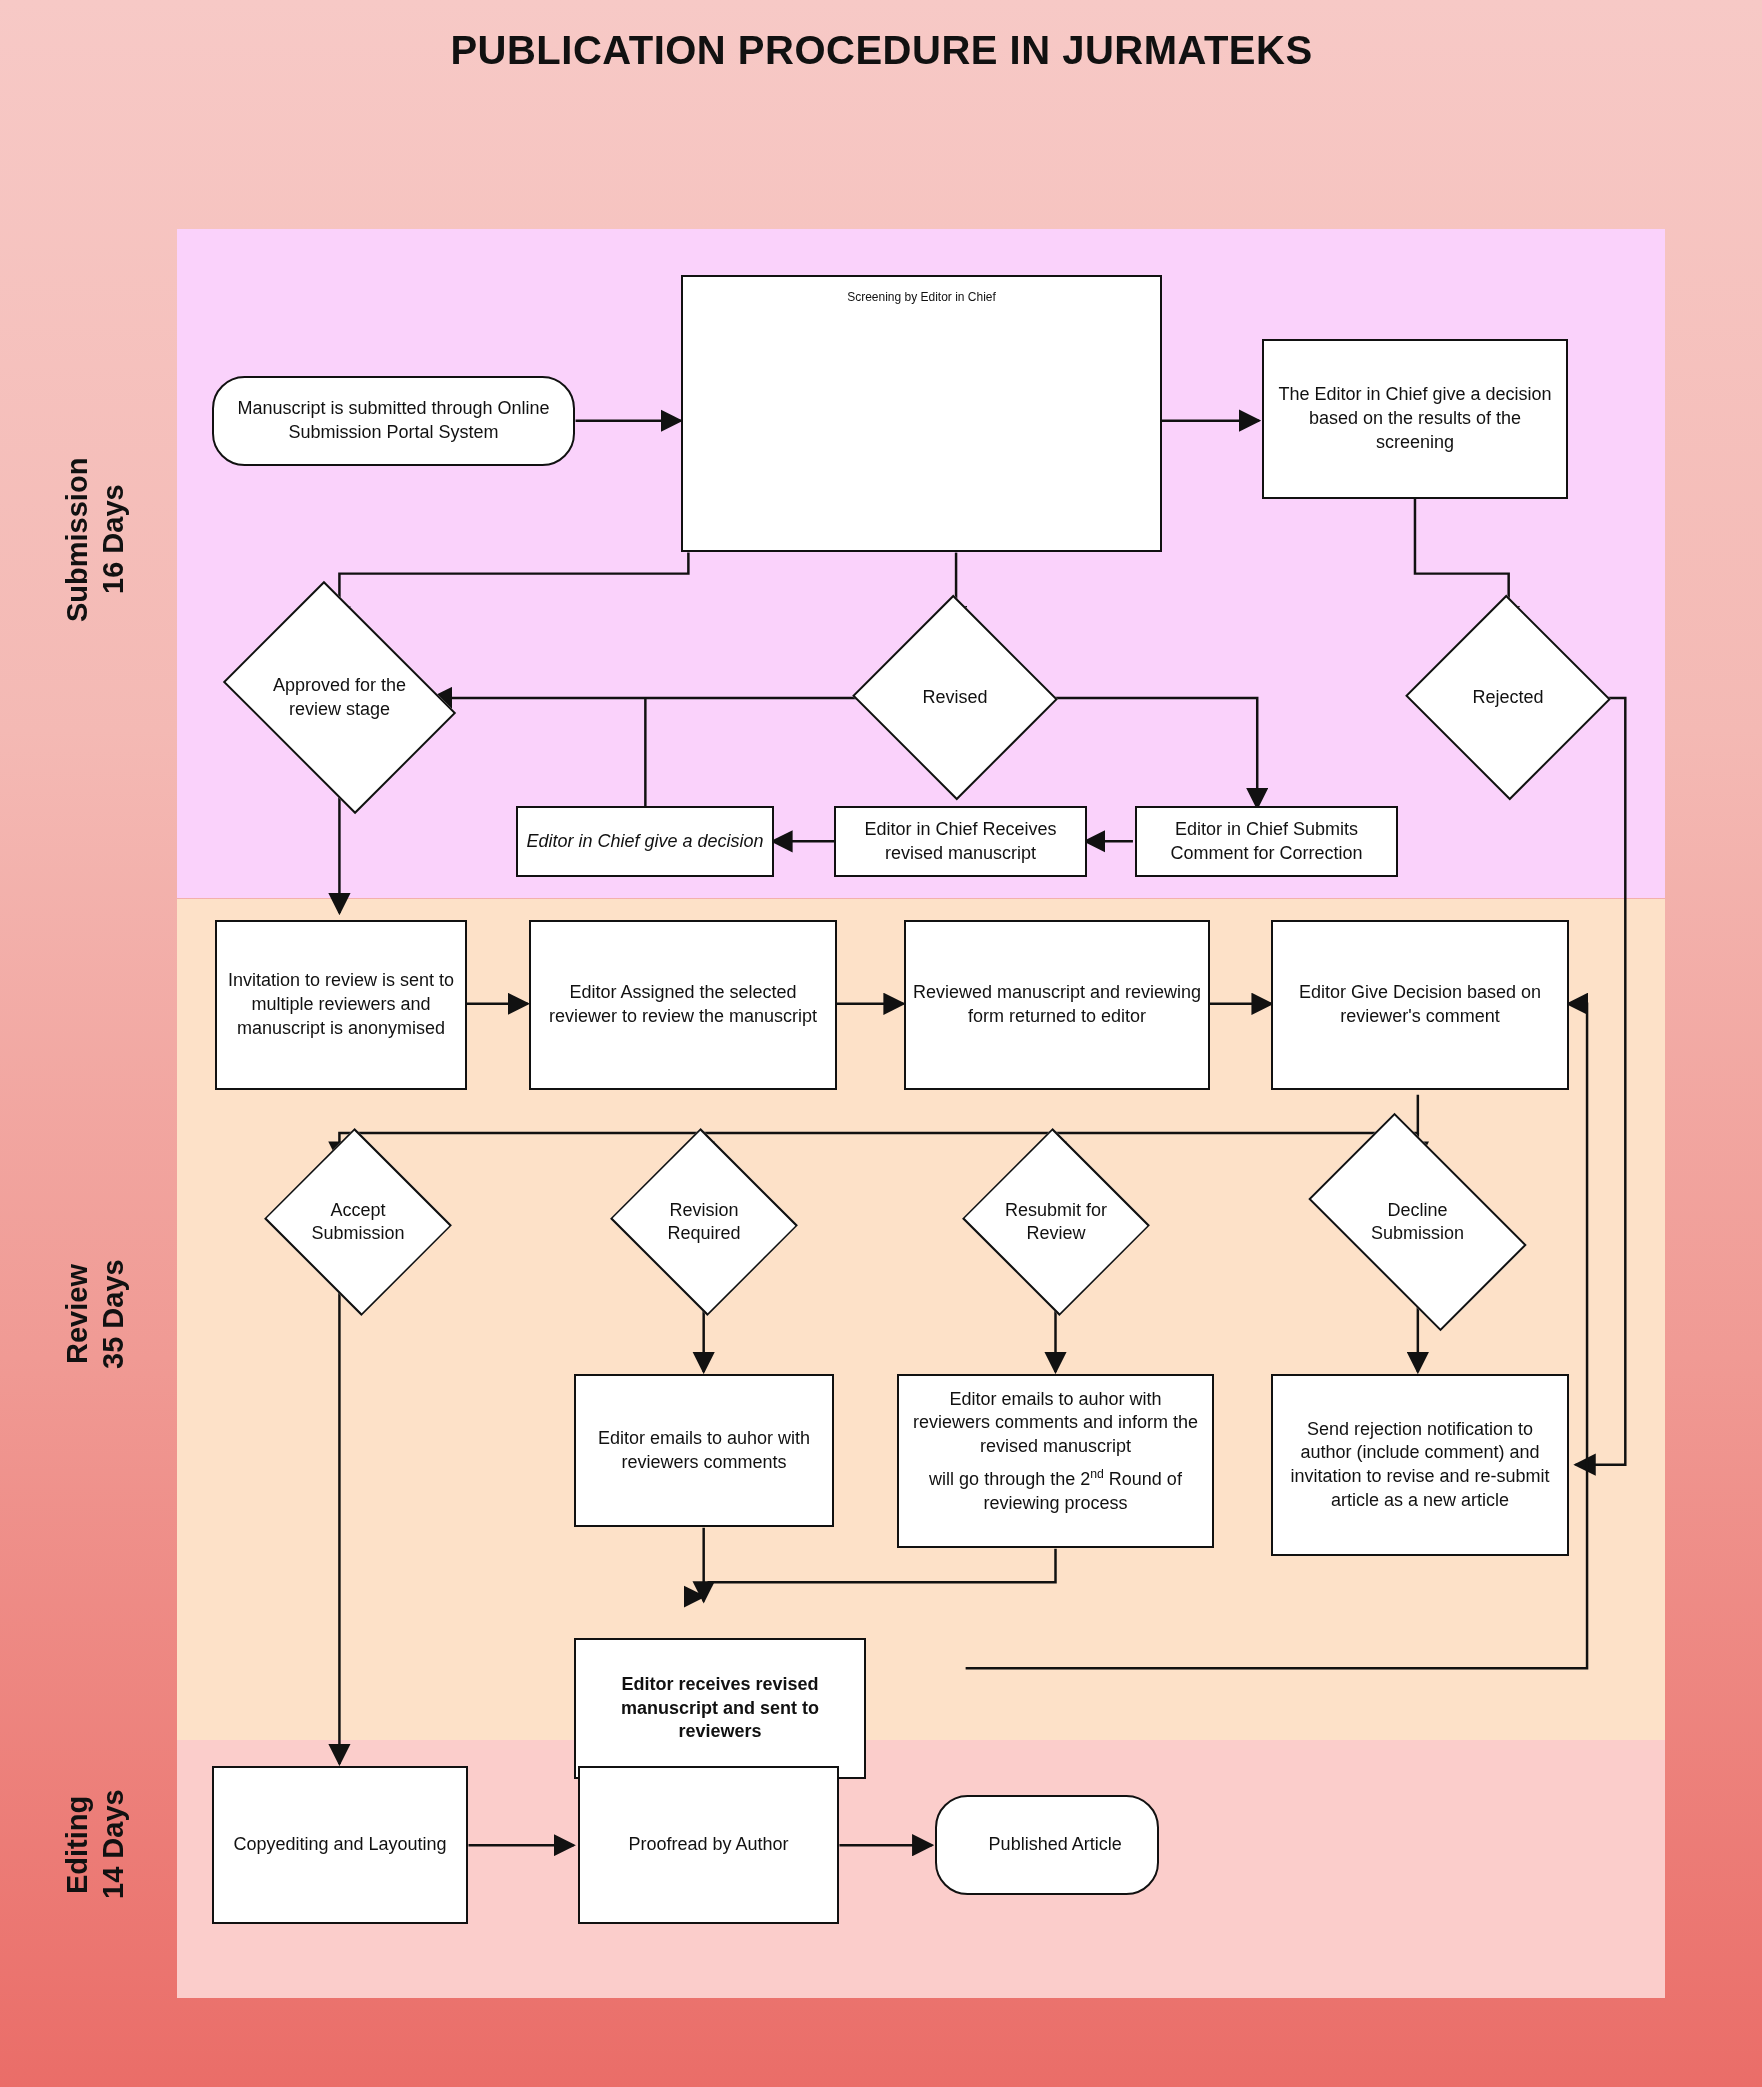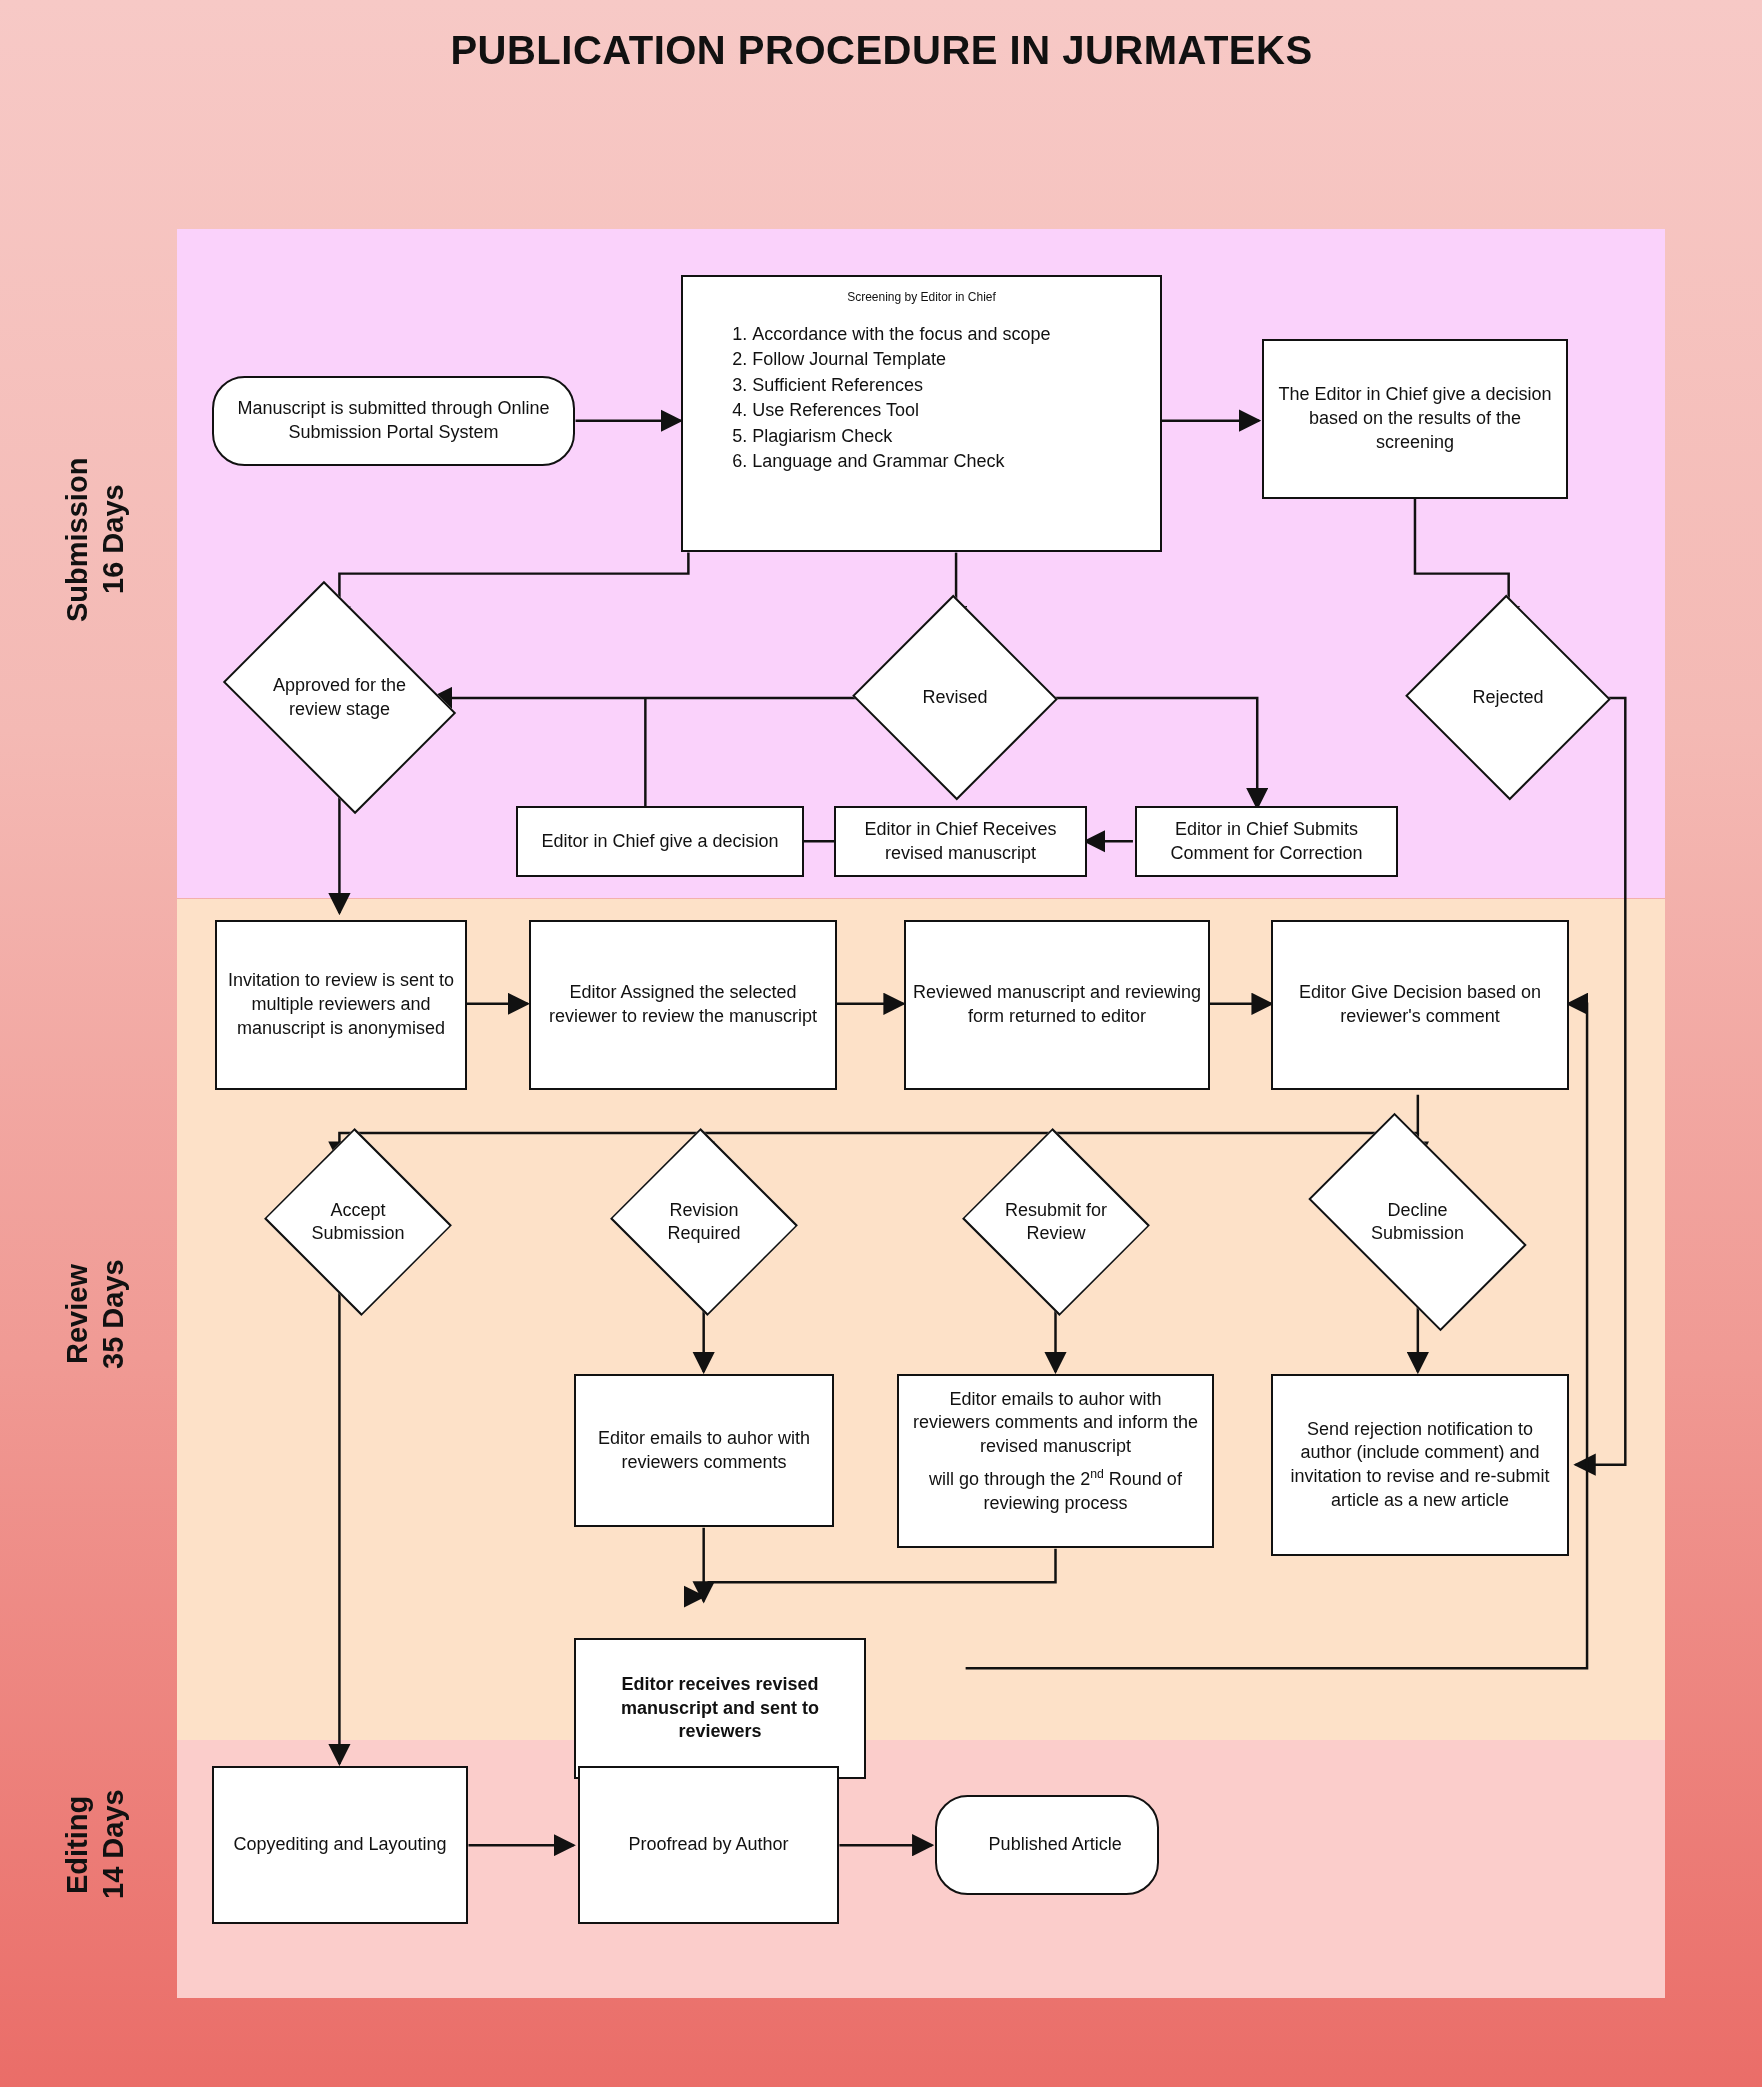--- a/index.html
+++ b/index.html
@@ -148,28 +148,20 @@
     <path d="M 1010 1745 L 1660 1745 L 1660 1050 L 1640 1050"></path>
   </g>
 </svg>
 
 <div class="node rounded" style="left:212px; top:376px; width:363px; height:90px;">
   <span>Manuscript is submitted through Online Submission Portal System</span>
 </div>
 
 <div class="node listbox" style="left:681px; top:275px; width:481px; height:277px; text-align:left;">
   <div class="lbtitle">Screening by Editor in Chief</div>
-  <ol>
-    <li>Accordance with the focus and scope</li>
-    <li>Follow Journal Template</li>
-    <li>Sufficient References</li>
-    <li>Use References Tool</li>
-    <li>Plagiarism Check</li>
-    <li>Language and Grammar Check</li>
-  </ol>
 </div>
 
 <div class="node" style="left:1262px; top:339px; width:306px; height:160px;">
   <span>The Editor in Chief give a decision based on the results of the screening</span>
 </div>
 
 <div class="diamond" style="left:246px; top:626px; width:187px; height:143px;">
   <div class="dshape"></div>
   <div class="dtext" style="width:153px;">Approved for the review stage</div>
 </div>
@@ -177,21 +169,21 @@
 <div class="diamond" style="left:881px; top:626px; width:148px; height:143px;">
   <div class="dshape"></div>
   <div class="dtext">Revised</div>
 </div>
 
 <div class="diamond" style="left:1434px; top:626px; width:148px; height:143px;">
   <div class="dshape"></div>
   <div class="dtext">Rejected</div>
 </div>
 
-<div class="node" style="left:516px; top:806px; width:288px; height:71px;">
+<div class="node" style="left:516px; top:806px; width:258px; height:71px;font-style:italic;">
   <span>Editor in Chief give a decision</span>
 </div>
 
 <div class="node" style="left:834px; top:806px; width:253px; height:71px;">
   <span>Editor in Chief Receives revised manuscript</span>
 </div>
 
 <div class="node" style="left:1135px; top:806px; width:263px; height:71px;">
   <span>Editor in Chief Submits Comment for Correction</span>
 </div>

